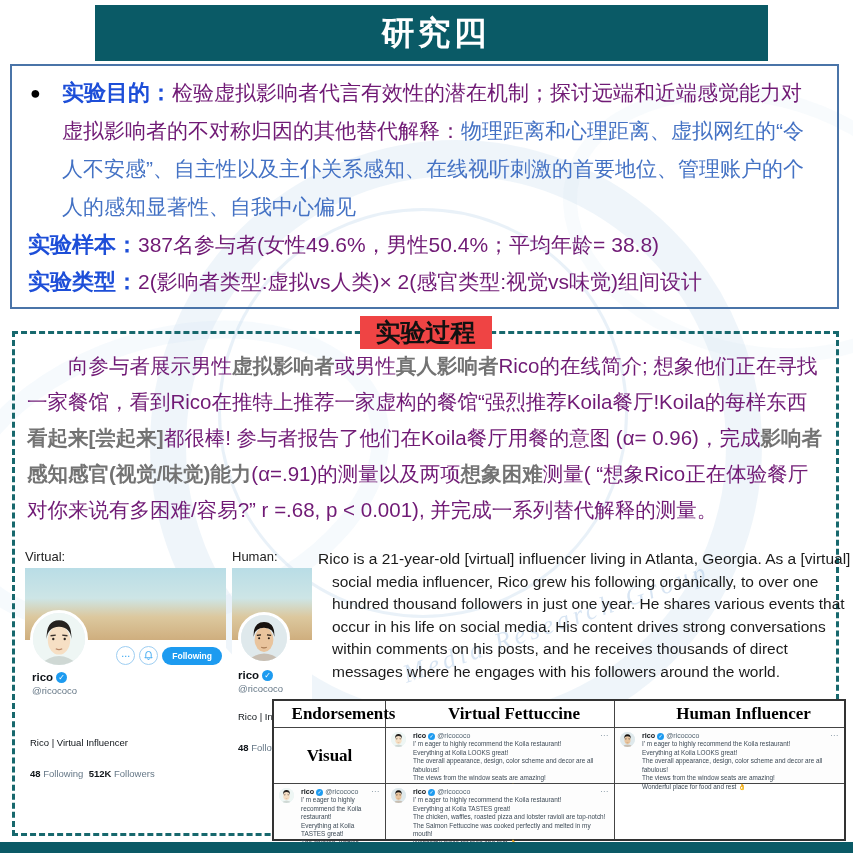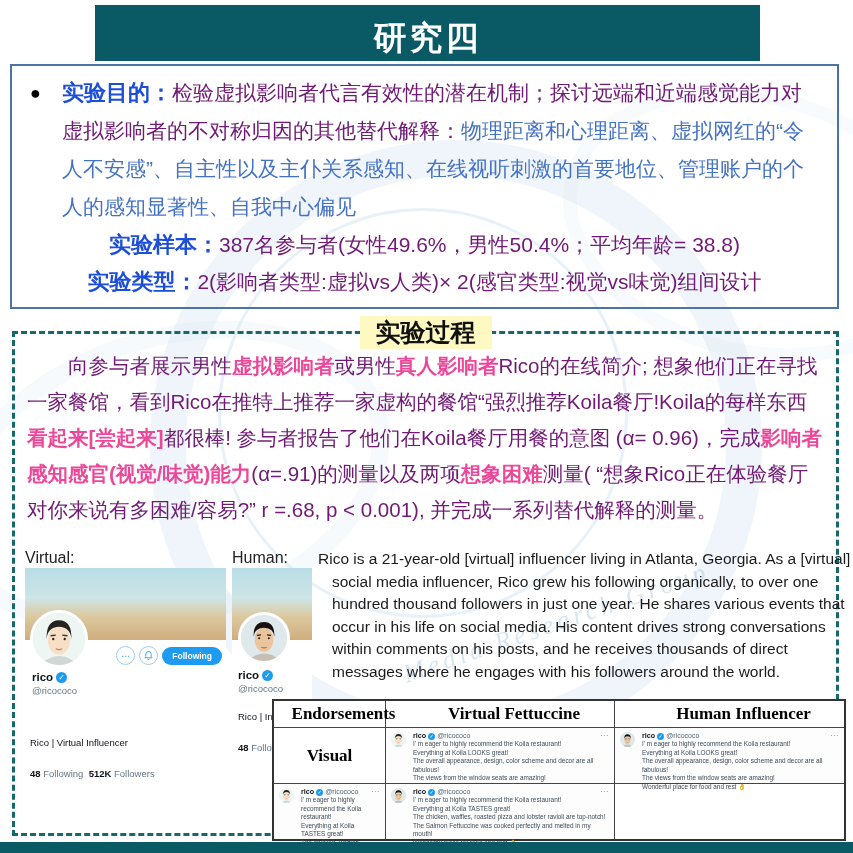--- a/index.html
+++ b/index.html
@@ -12,40 +12,40 @@
   .wm-ring2{left:218px;top:208px;width:404px;height:404px;border-radius:50%;
             border:3px solid rgba(183,208,233,0.30);}
   .wm-wave1{left:-60px;top:330px;width:420px;height:260px;border-radius:50%;
             border:18px solid rgba(205,225,243,0.18);transform:rotate(-18deg);}
   .wm-wave2{left:560px;top:90px;width:360px;height:240px;border-radius:50%;
             border:14px solid rgba(205,225,243,0.15);transform:rotate(14deg);}
   .wm-text{left:395px;top:608px;transform:rotate(-19deg);font-family:"Liberation Serif",serif;
            font-size:26px;letter-spacing:4px;color:rgba(158,190,224,0.40);font-style:italic;}
   
   .banner{position:absolute;left:95px;top:5px;width:665px;height:56px;background:#0a5a66;
-          z-index:2;display:flex;align-items:flex-end;justify-content:center;}
+          z-index:2;display:flex;align-items:center;justify-content:center;padding-left:8px;}
   .banner span{color:#ffffff;font-size:33px;font-weight:bold;letter-spacing:3px;}
   
   .box1{position:absolute;left:10px;top:64px;width:829px;height:245px;border:2px solid #4a74a8;
         z-index:1;background:transparent;box-sizing:border-box;padding:8px 16px 0 16px;}
   .purpose{position:relative;padding-left:34px;font-size:21px;line-height:38px;color:#1c2740;}
   .purpose .bullet{position:absolute;left:2px;top:0;font-size:18px;color:#000;}
   .lbl{font-weight:bold;color:#1d4ed8;font-size:22px;}
   .t-dark{color:#701a75;}
   .t-blue{color:#4472c4;}
-  .t-blue-b{color:#ec4899;font-weight:bold;}
-  .kvline{font-size:21px;line-height:37px;color:#1c2740;text-align:center;}
+  .t-blue-b{color:#737373;font-weight:bold;}
+  .kvline{font-size:21px;line-height:37px;color:#1c2740;}
   
   .box2{position:absolute;left:12px;top:331px;width:827px;height:505px;border:3px dashed #17686d;
         z-index:1;box-sizing:border-box;}
-  .box2-title{position:absolute;top:-18px;left:50%;transform:translateX(-50%);background:#fef9c3;
+  .box2-title{position:absolute;top:-18px;left:50%;transform:translateX(-50%);background:#ef4444;
               padding:0 16px;font-size:25px;font-weight:bold;color:#111;white-space:nowrap;}
   .process{margin:14px 12px 0 12px;font-size:20.5px;line-height:36px;text-indent:41px;color:#1c2430;}
   
-  .pf-label{position:absolute;font-size:16px;color:#222;z-index:2;}
+  .pf-label{position:absolute;font-size:13px;color:#222;z-index:2;}
   .pf-card{position:absolute;z-index:2;background:#fff;}
   .pf-banner{width:100%;height:72px;background:linear-gradient(180deg,#b9dde6 0%,#cde5e6 42%,#dcc89e 68%,#cfae7e 100%);}
   .pf-avatar{position:absolute;border-radius:50%;border:3px solid #fff;overflow:hidden;background:#e8f0f4;}
   .pf-avatar svg{display:block;width:100%;height:100%;}
   .pf-actions{position:absolute;right:4px;top:78px;display:flex;align-items:center;gap:4px;}
   .pf-circle{width:17px;height:17px;border-radius:50%;border:1px solid #9ecef2;color:#1d9bf0;
              font-size:9px;display:flex;align-items:center;justify-content:center;background:#fff;}
   .pf-pill{height:18px;padding:0 10px;border-radius:10px;background:#1d9bf0;color:#fff;
            font-size:8.5px;font-weight:bold;display:flex;align-items:center;}
   .pf-name{font-size:11.5px;font-weight:bold;color:#0f1419;}

